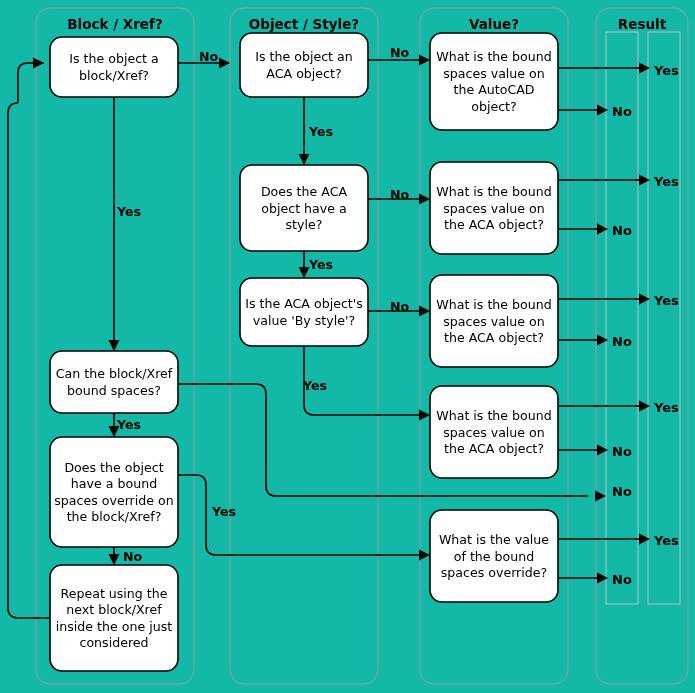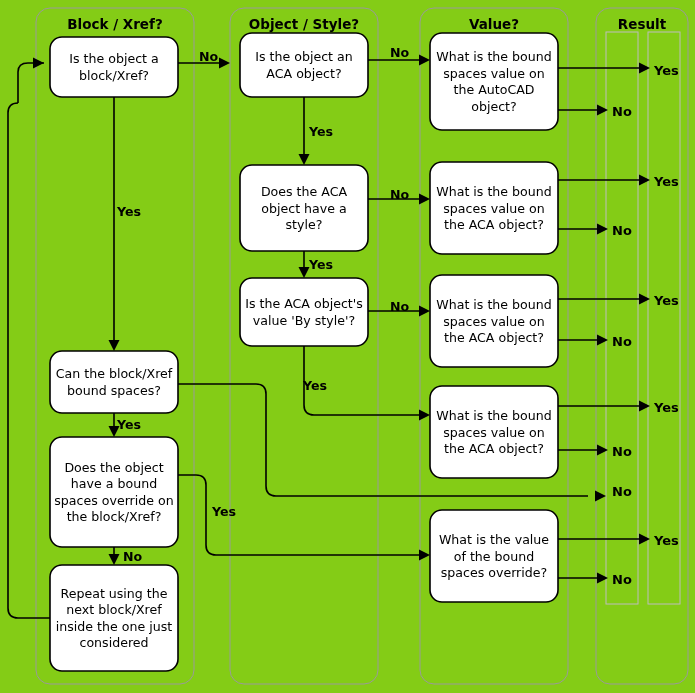--- a/index.html
+++ b/index.html
@@ -4,21 +4,21 @@
 <style>
   html, body {
     margin: 0;
     padding: 0;
     background: #ffffff;
   }
   #canvas {
     position: relative;
     width: 695px;
     height: 693px;
-    background: #84cc16;
+    background: #14b8a6;
     font-family: "DejaVu Sans", sans-serif;
     overflow: hidden;
     text-align: center;
   }
   svg { display: block; }
   .lane-rect {
     fill: none;
     stroke: #9a9a9a;
     stroke-width: 1;
   }

